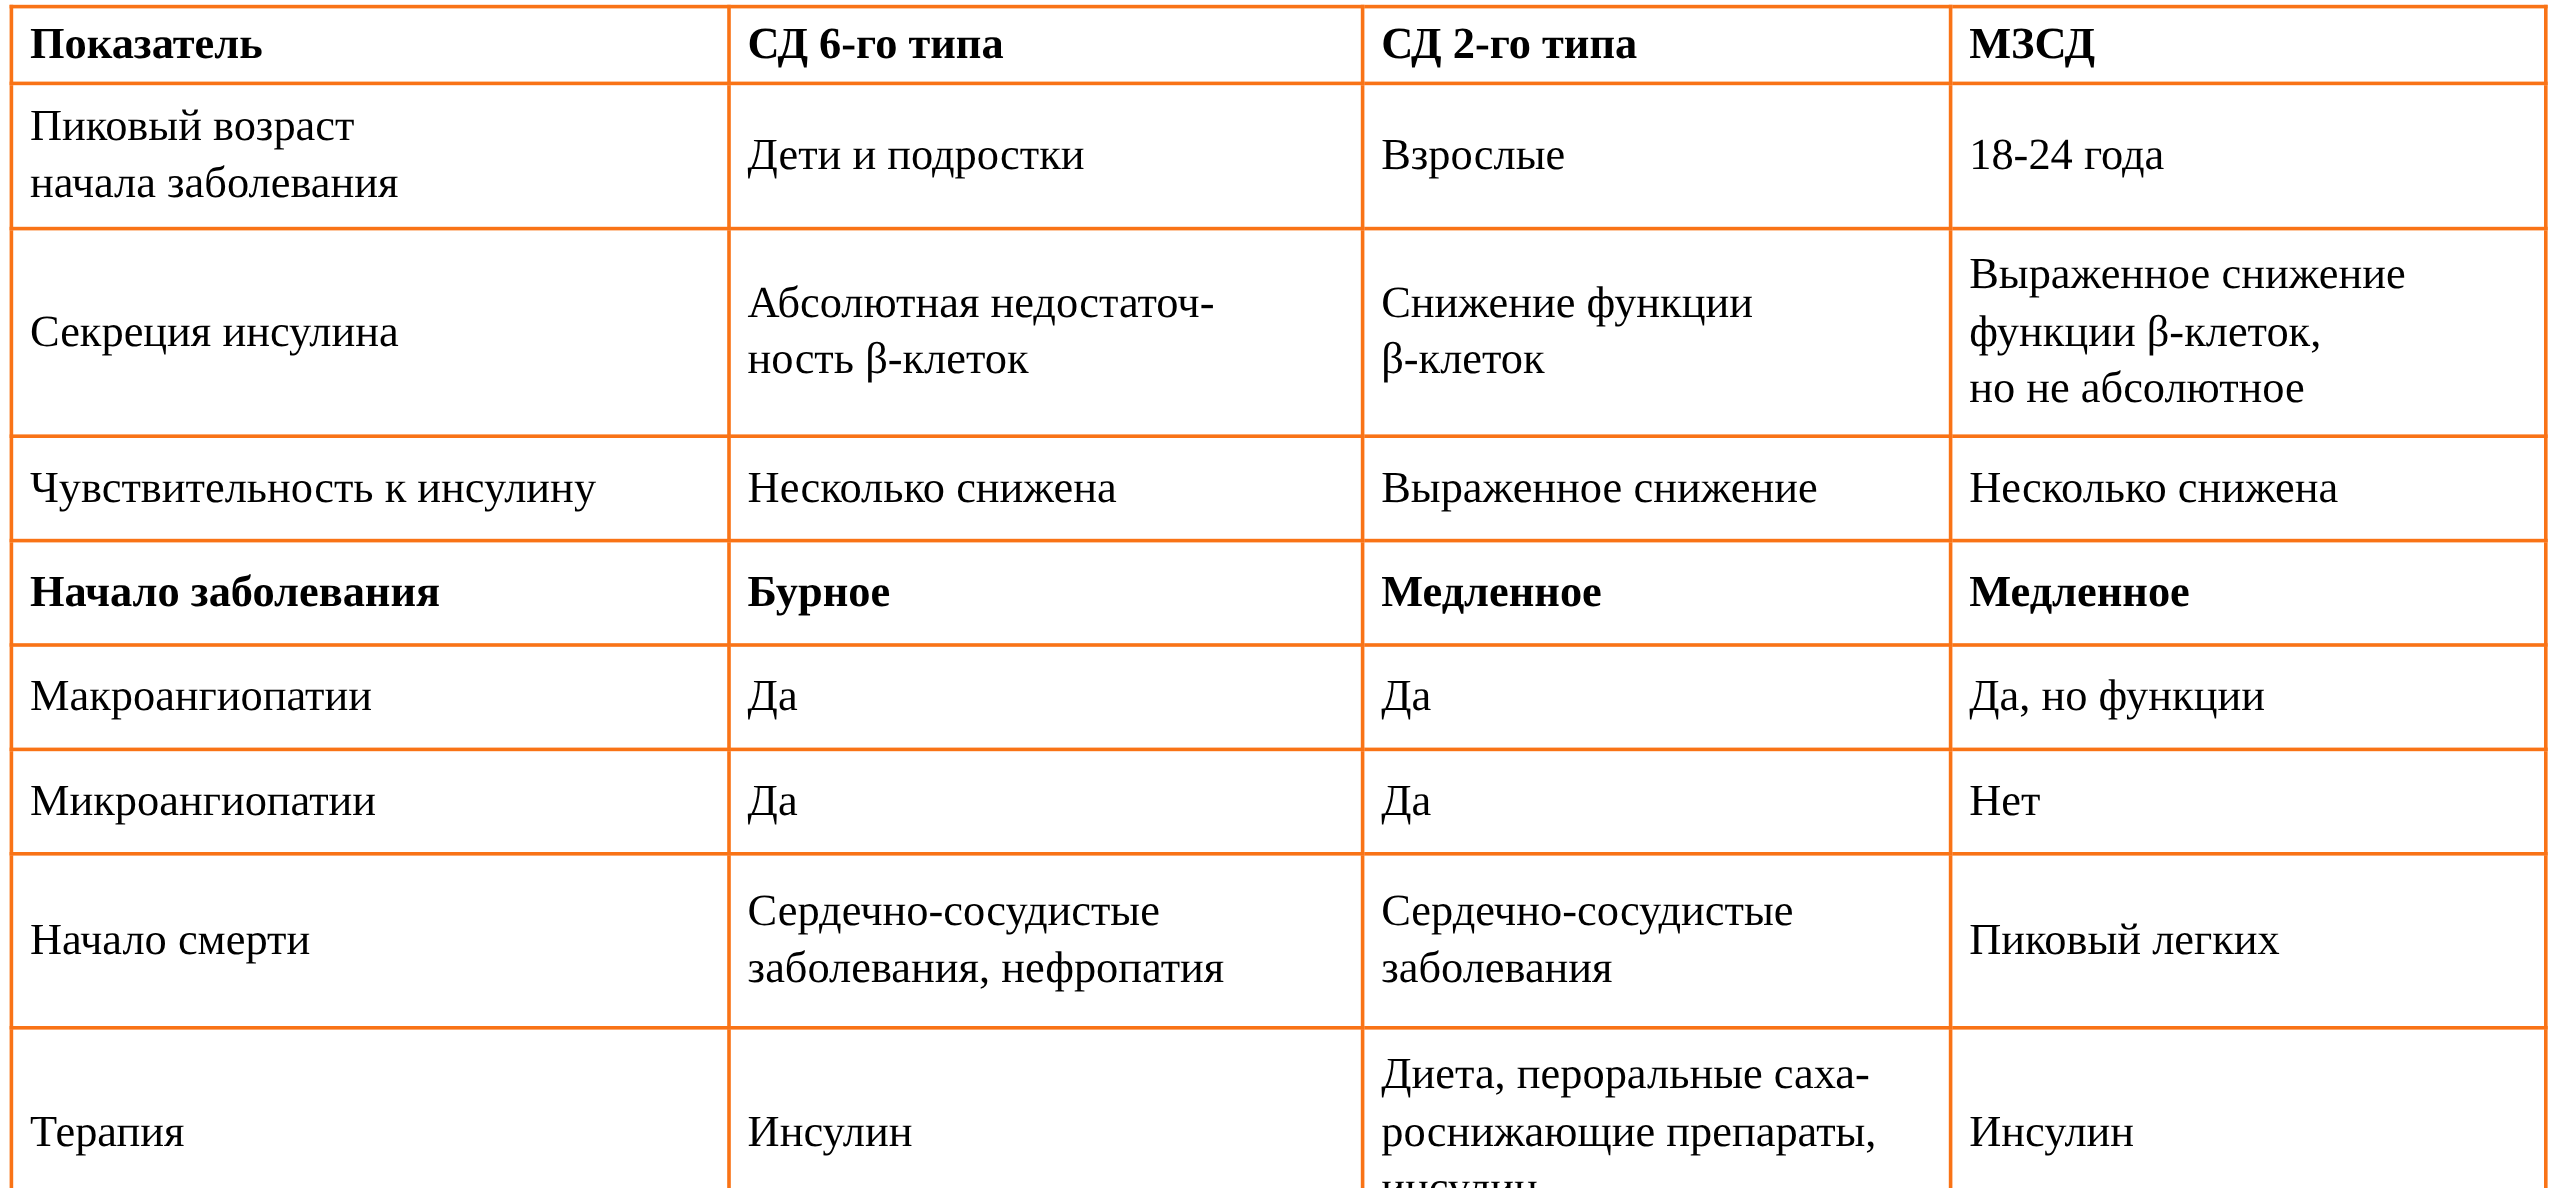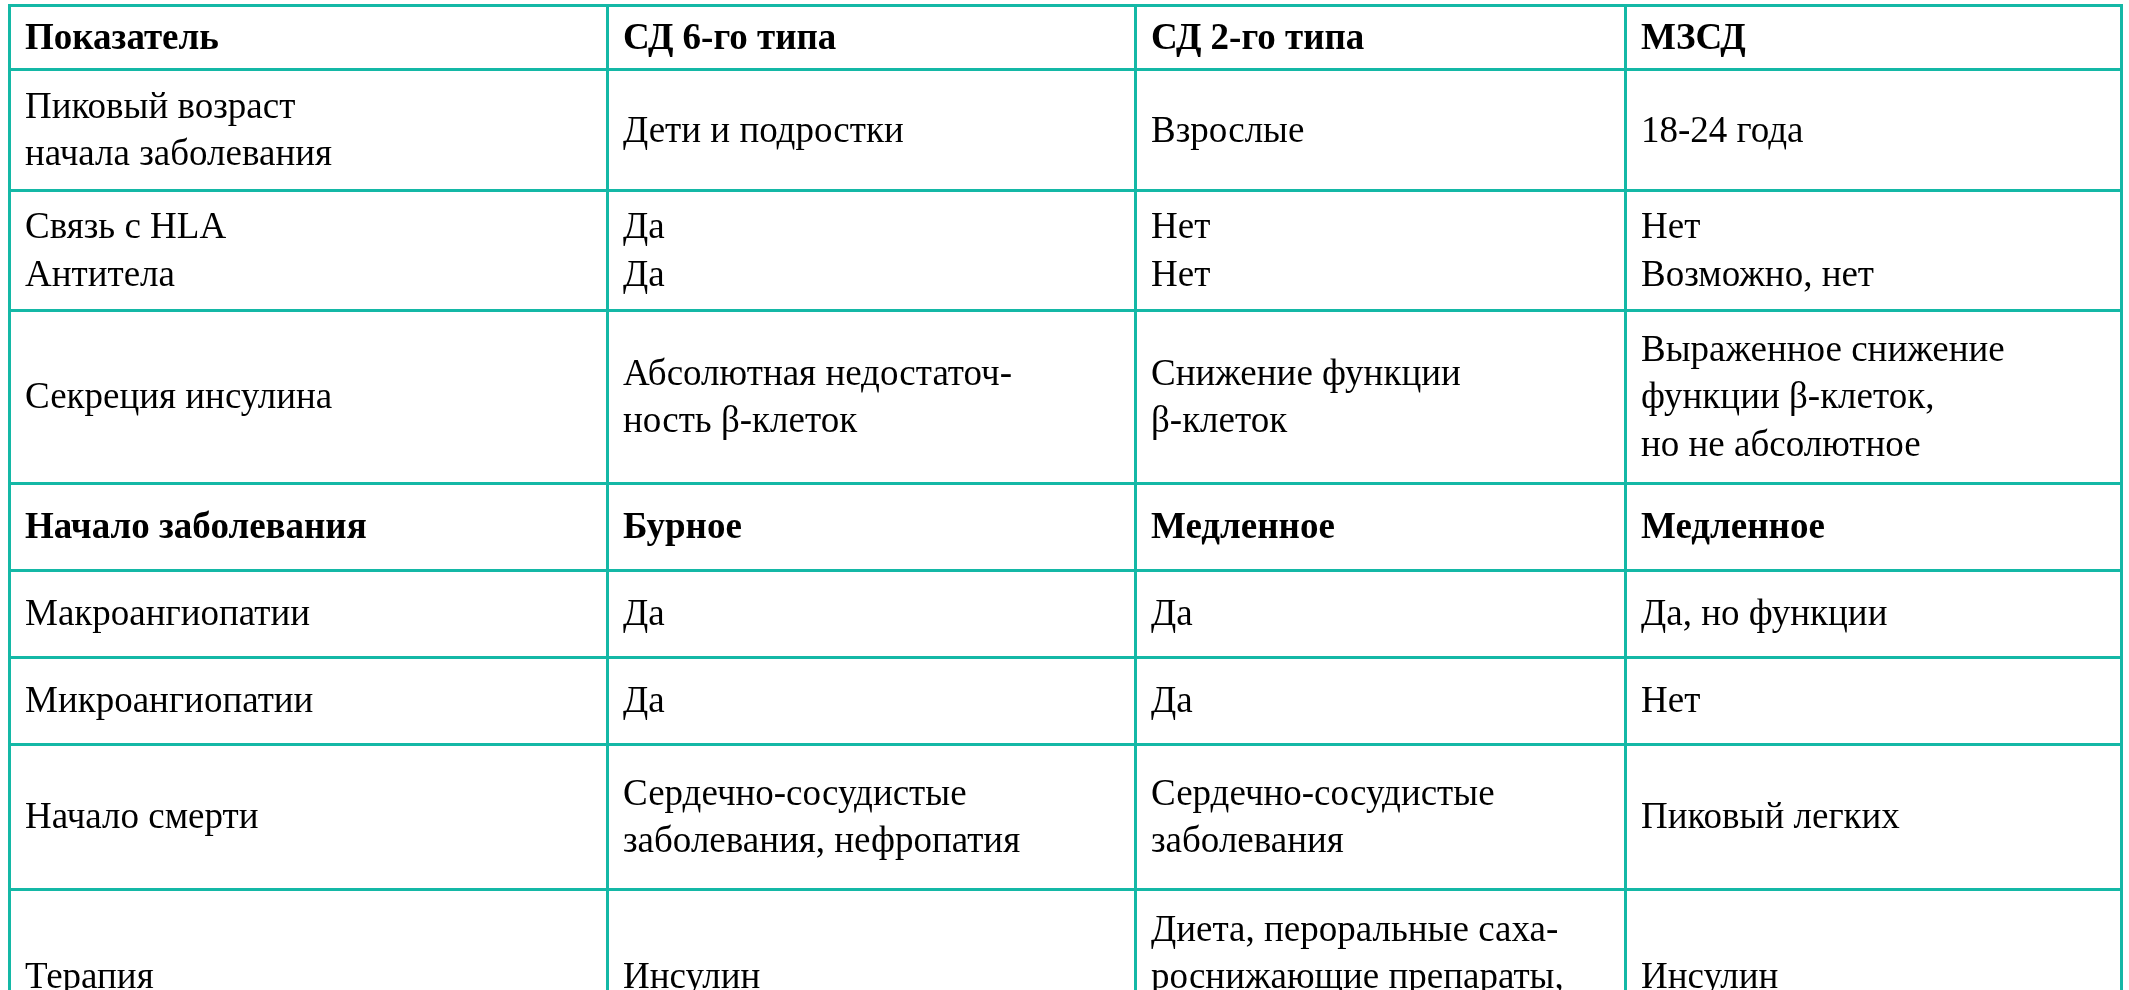--- a/index.html
+++ b/index.html
@@ -26,21 +26,21 @@
     table-layout: fixed;
     width: 2112px;
     margin: 0;
   }
   table.cmp col.c0 { width: 598px; }
   table.cmp col.c1 { width: 528px; }
   table.cmp col.c2 { width: 490px; }
   table.cmp col.c3 { width: 496px; }
 
   table.cmp th, table.cmp td {
-    border: 3px solid #14b8a6;
+    border: 3px solid #f97316;
     vertical-align: middle;
     padding: 10px 14px 12px 14px;
     font-size: 37px;
     line-height: 1.28;
     text-align: left;
   }
   table.cmp thead th {
     font-weight: bold;
     padding-top: 6px;
     padding-bottom: 8px;
@@ -81,39 +81,35 @@
       </tr>
     </thead>
     <tbody>
       <tr class="r-peak">
         <td class="multi">Пиковый возраст
 начала заболевания</td>
         <td class="multi">Дети и подростки</td>
         <td class="multi">Взрослые</td>
         <td class="multi">18-24 года</td>
       </tr>
-      <tr class="r-hla">
-        <td class="multi top">Связь с HLA
-Антитела</td>
-        <td class="multi top">Да
-Да</td>
-        <td class="multi top">Нет
-Нет</td>
-        <td class="multi top">Нет
-Возможно, нет</td>
-      </tr>
       <tr class="r-secr">
         <td class="multi">Секреция инсулина</td>
         <td class="multi">Абсолютная недостаточ-
 ность β-клеток</td>
         <td class="multi">Снижение функции
 β-клеток</td>
         <td class="multi">Выраженное снижение
 функции β-клеток,
 но не абсолютное</td>
+      </tr>
+      <tr class="r-sens">
+        <td class="multi">Чувствительность к инсулину</td>
+        <td class="multi">Несколько снижена</td>
+        <td class="multi">Выраженное снижение</td>
+        <td class="multi">Несколько снижена</td>
       </tr>
       <tr class="r-onset">
         <td class="multi">Начало заболевания</td>
         <td class="multi">Бурное</td>
         <td class="multi">Медленное</td>
         <td class="multi">Медленное</td>
       </tr>
       <tr class="r-micro">
         <td class="multi">Макроангиопатии</td>
         <td class="multi">Да</td>

